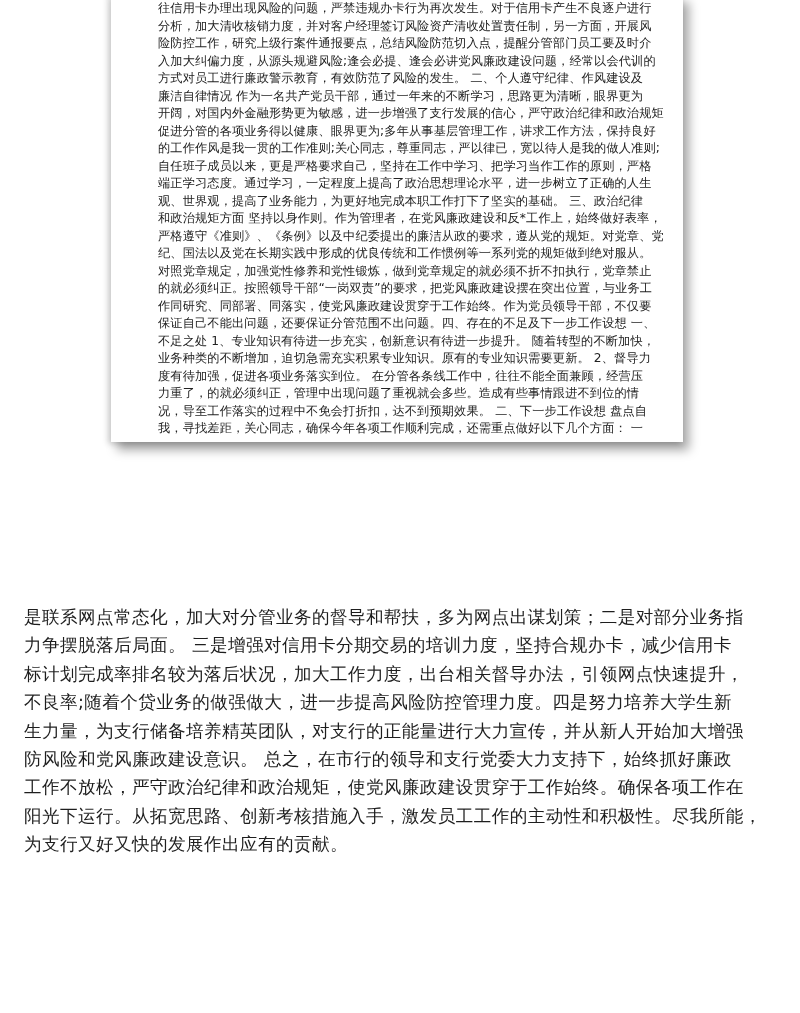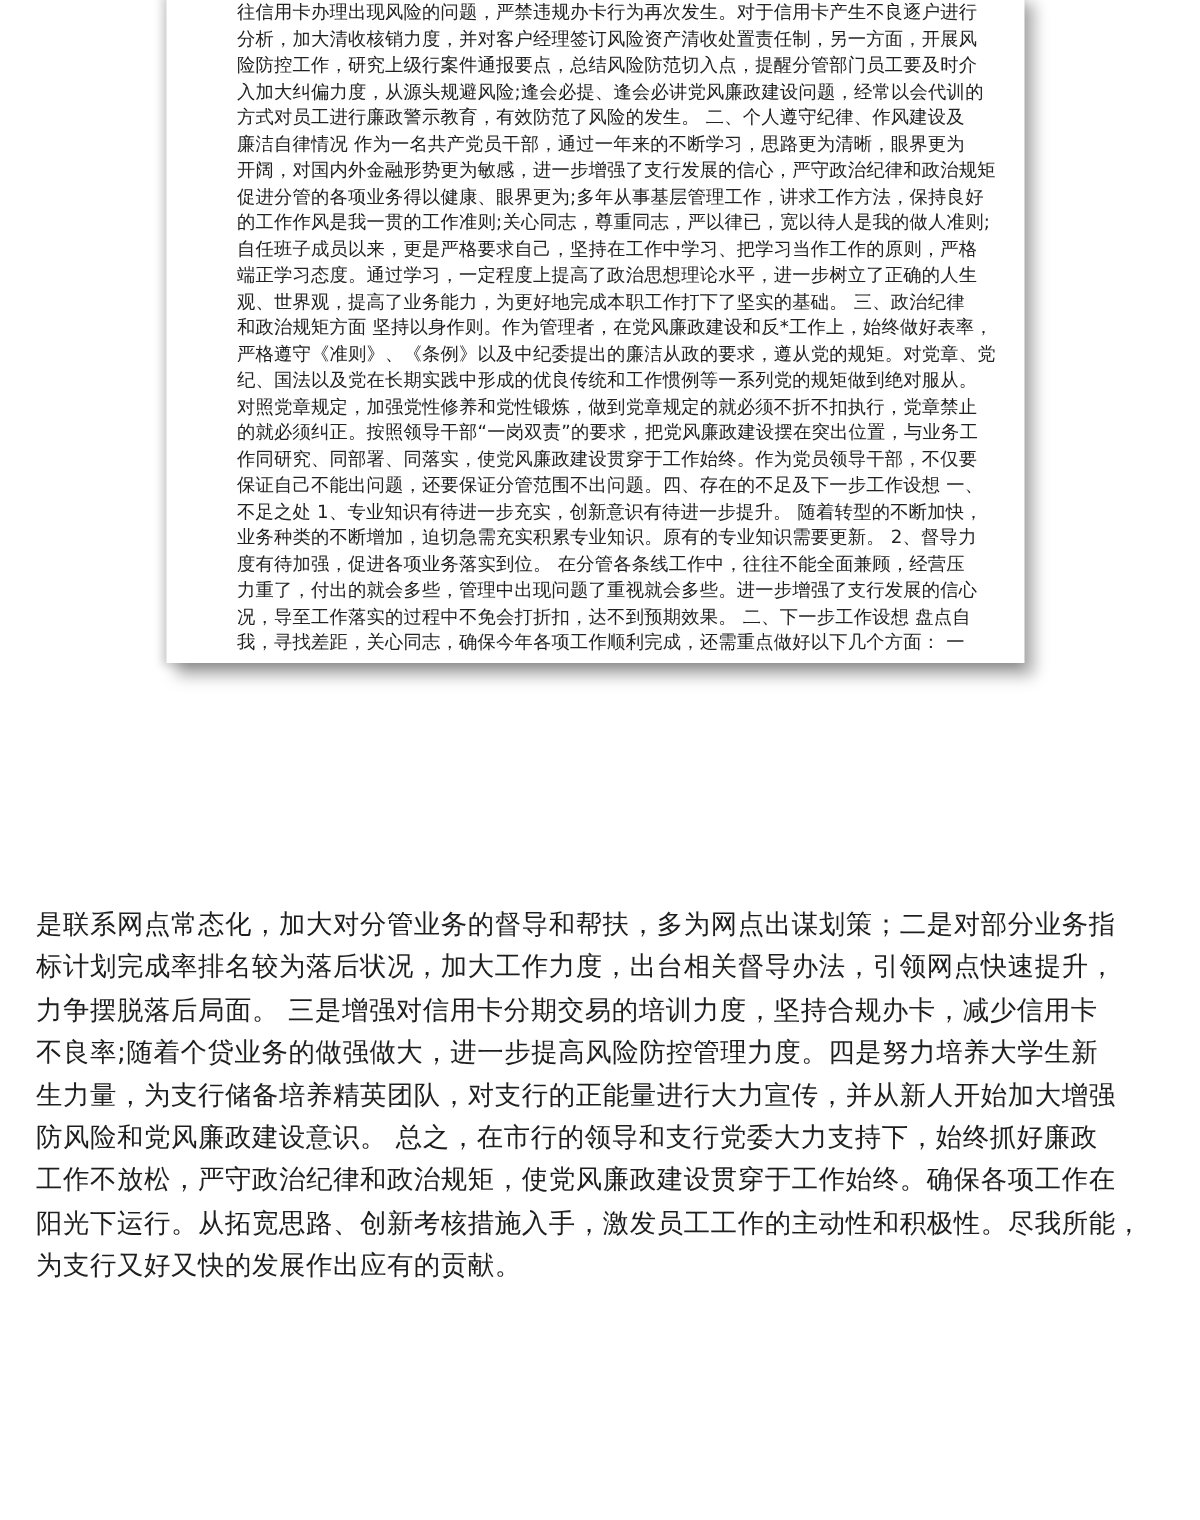--- a/index.html
+++ b/index.html
@@ -75,29 +75,29 @@
     <span class="page-line">和政治规矩方面 坚持以身作则。作为管理者，在党风廉政建设和反*工作上，始终做好表率，</span>
     <span class="page-line">严格遵守《准则》、《条例》以及中纪委提出的廉洁从政的要求，遵从党的规矩。对党章、党</span>
     <span class="page-line">纪、国法以及党在长期实践中形成的优良传统和工作惯例等一系列党的规矩做到绝对服从。</span>
     <span class="page-line">对照党章规定，加强党性修养和党性锻炼，做到党章规定的就必须不折不扣执行，党章禁止</span>
     <span class="page-line">的就必须纠正。按照领导干部“一岗双责”的要求，把党风廉政建设摆在突出位置，与业务工</span>
     <span class="page-line">作同研究、同部署、同落实，使党风廉政建设贯穿于工作始终。作为党员领导干部，不仅要</span>
     <span class="page-line">保证自己不能出问题，还要保证分管范围不出问题。四、存在的不足及下一步工作设想 一、</span>
     <span class="page-line">不足之处 1、专业知识有待进一步充实，创新意识有待进一步提升。 随着转型的不断加快，</span>
     <span class="page-line">业务种类的不断增加，迫切急需充实积累专业知识。原有的专业知识需要更新。 2、督导力</span>
     <span class="page-line">度有待加强，促进各项业务落实到位。 在分管各条线工作中，往往不能全面兼顾，经营压</span>
-    <span class="page-line">力重了，付出的就会多些，管理中出现问题了重视就会多些。进一步增强了支行发展的信心</span>
+    <span class="page-line">力重了，的就必须纠正，管理中出现问题了重视就会多些。造成有些事情跟进不到位的情</span>
     <span class="page-line">况，导至工作落实的过程中不免会打折扣，达不到预期效果。 二、下一步工作设想 盘点自</span>
     <span class="page-line">我，寻找差距，关心同志，确保今年各项工作顺利完成，还需重点做好以下几个方面： 一</span>
   </div>
 </div>
 
 <div class="continuation">
   <span class="cont-line">是联系网点常态化，加大对分管业务的督导和帮扶，多为网点出谋划策；二是对部分业务指</span>
+  <span class="cont-line">力争摆脱落后局面。 三是增强对信用卡分期交易的培训力度，坚持合规办卡，减少信用卡</span>
   <span class="cont-line">标计划完成率排名较为落后状况，加大工作力度，出台相关督导办法，引领网点快速提升，</span>
-  <span class="cont-line">力争摆脱落后局面。 三是增强对信用卡分期交易的培训力度，坚持合规办卡，减少信用卡</span>
   <span class="cont-line">不良率;随着个贷业务的做强做大，进一步提高风险防控管理力度。四是努力培养大学生新</span>
   <span class="cont-line">生力量，为支行储备培养精英团队，对支行的正能量进行大力宣传，并从新人开始加大增强</span>
   <span class="cont-line">防风险和党风廉政建设意识。 总之，在市行的领导和支行党委大力支持下，始终抓好廉政</span>
   <span class="cont-line">工作不放松，严守政治纪律和政治规矩，使党风廉政建设贯穿于工作始终。确保各项工作在</span>
   <span class="cont-line">阳光下运行。从拓宽思路、创新考核措施入手，激发员工工作的主动性和积极性。尽我所能，</span>
   <span class="cont-line">为支行又好又快的发展作出应有的贡献。</span>
 </div>
 
 </body></html>

